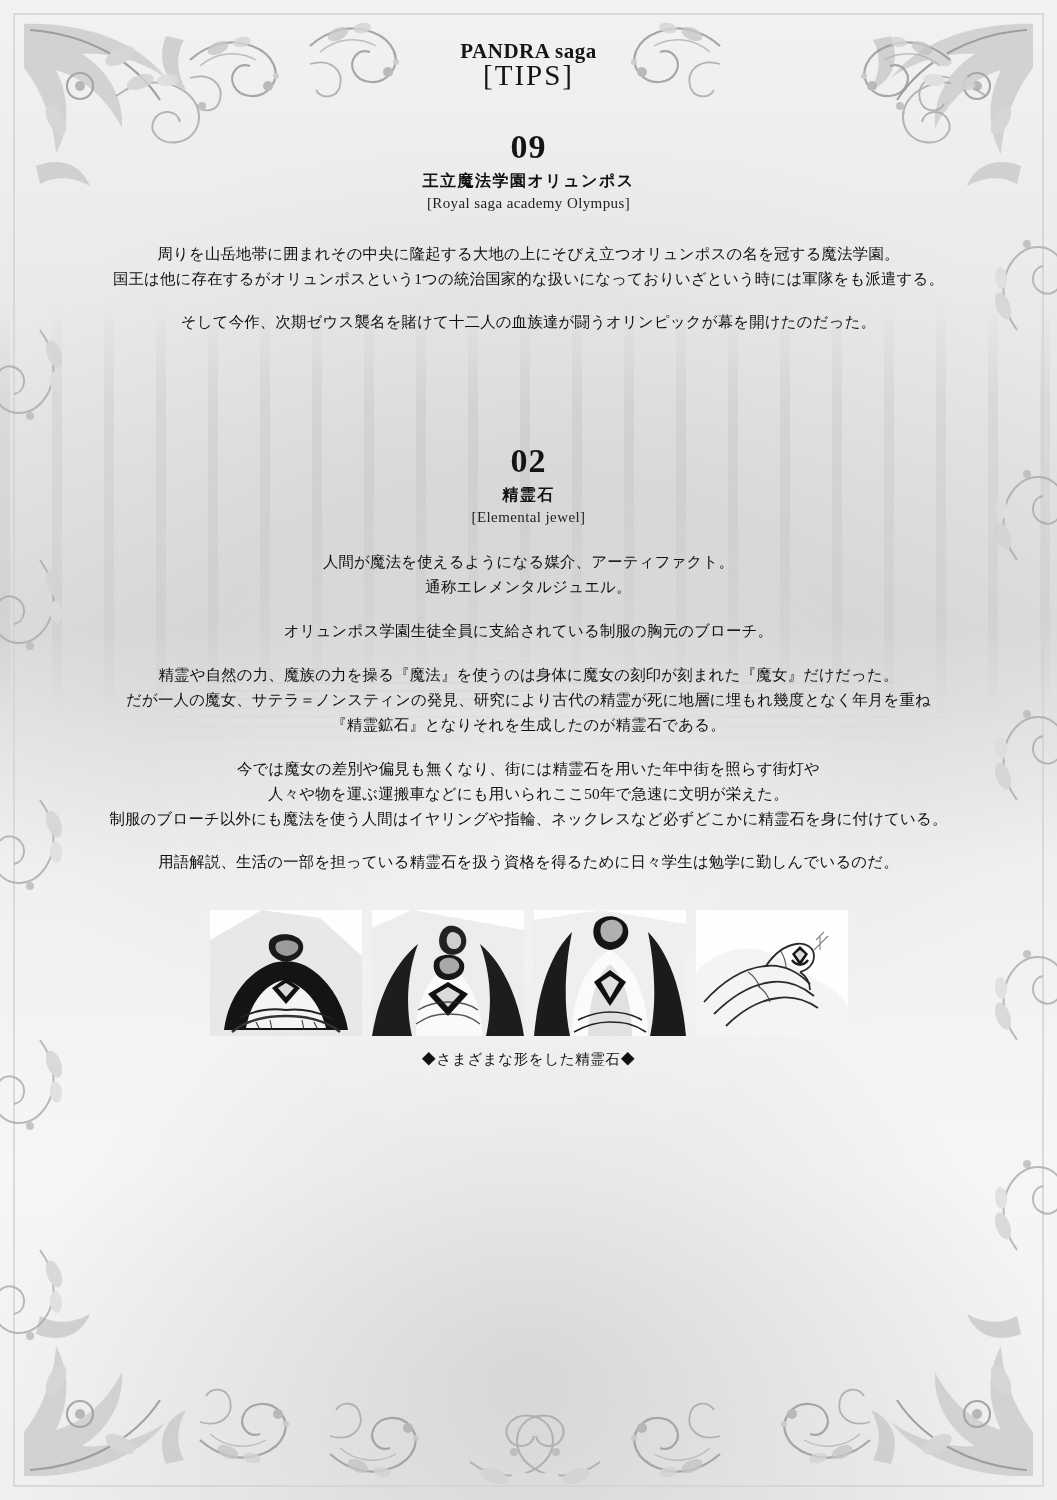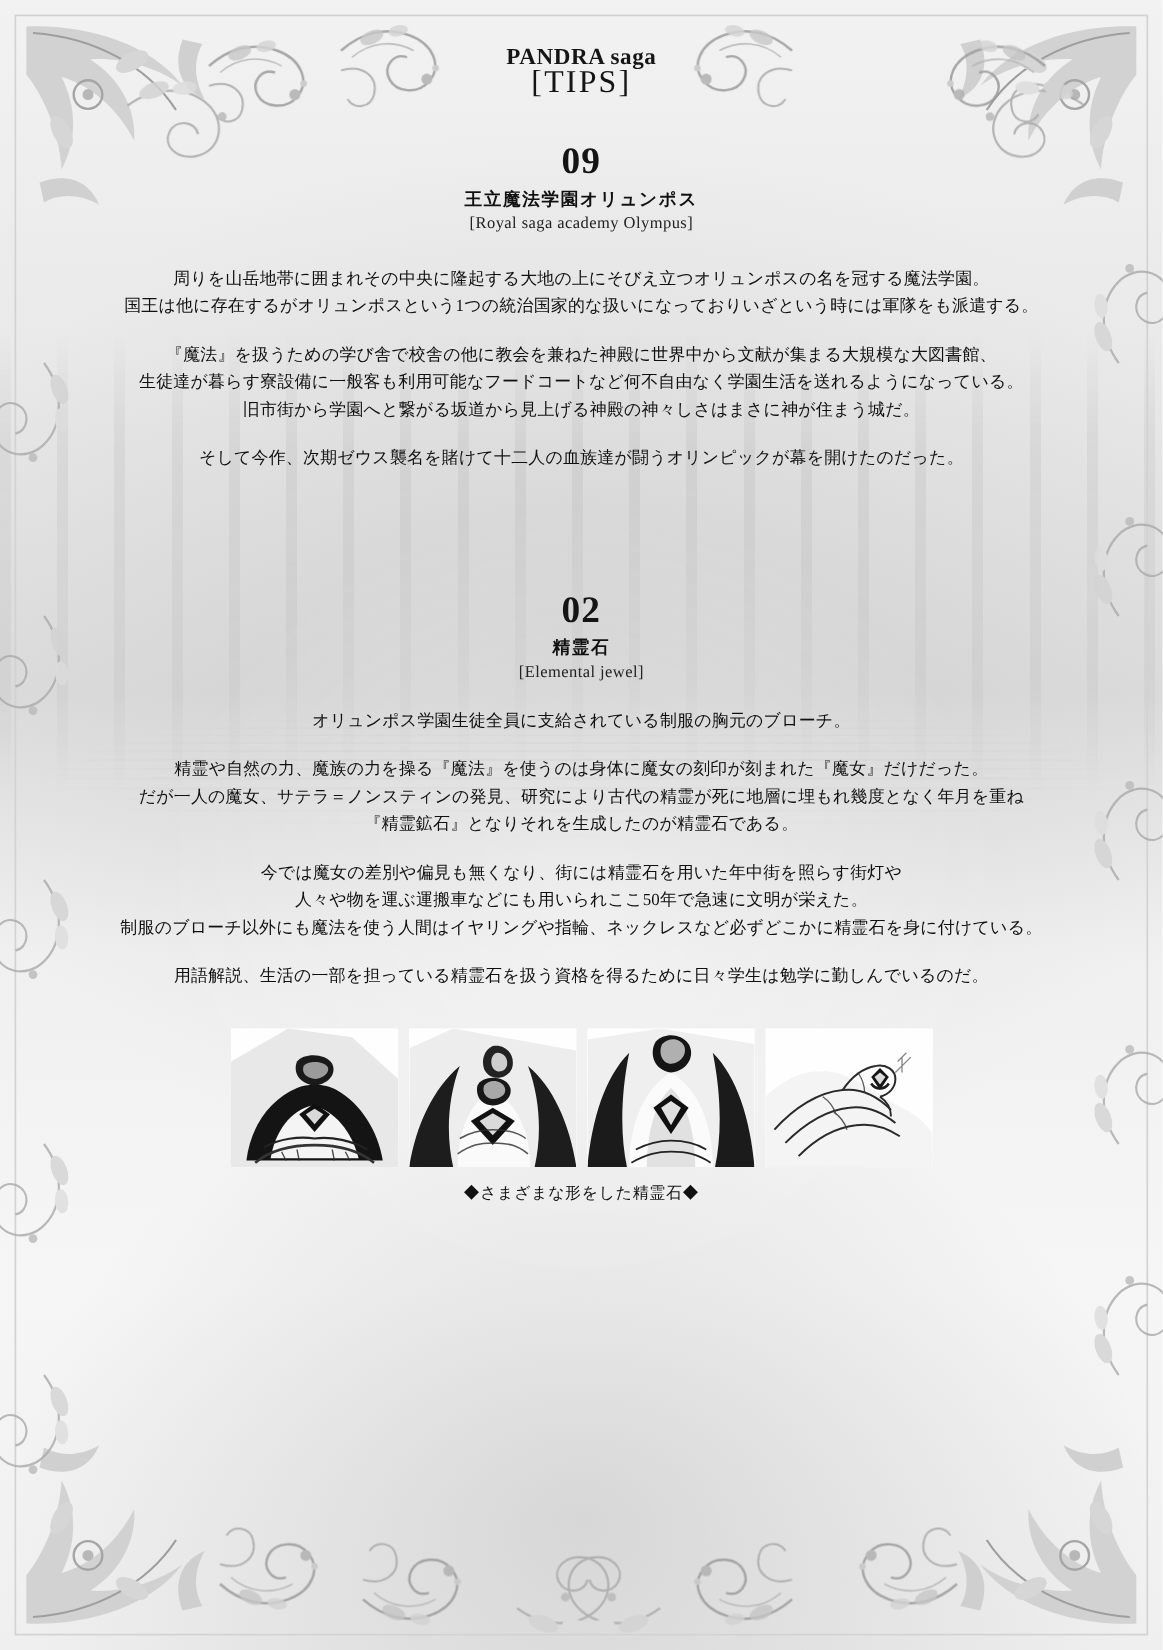--- a/index.html
+++ b/index.html
@@ -260,30 +260,30 @@
       <div class="saga">PANDRA saga</div>
       <div class="tips">[TIPS]</div>
     </div>
 
     <div class="section sec-01">
       <div class="sec-num">09</div>
       <div class="sec-title">王立魔法学園オリュンポス</div>
       <div class="sec-subtitle">[Royal saga academy Olympus]</div>
       <div class="para-block">
         <p class="para">周りを山岳地帯に囲まれその中央に隆起する大地の上にそびえ立つオリュンポスの名を冠する魔法学園。<br>国王は他に存在するがオリュンポスという1つの統治国家的な扱いになっておりいざという時には軍隊をも派遣する。</p>
-        <p class="para">『魔法』を扱うための学び舎で校舎の他に教会を兼ねた神殿に世界中から文献が集まる大規模な大図書館、<br>生徒達が暮らす寮設備に一般客も利用可能なフードコートなど何不自由なく学園生活を送れるようになっている。<br>旧市街から学園へと繋がる坂道から見上げる神殿の神々しさはまさに神が住まう城だ。</p>
         <p class="para">そして今作、次期ゼウス襲名を賭けて十二人の血族達が闘うオリンピックが幕を開けたのだった。</p>
       </div>
     </div>
 
     <div class="section sec-02">
       <div class="sec-num">02</div>
       <div class="sec-title">精霊石</div>
       <div class="sec-subtitle">[Elemental jewel]</div>
       <div class="para-block">
+        <p class="para">人間が魔法を使えるようになる媒介、アーティファクト。<br>通称エレメンタルジュエル。</p>
         <p class="para">オリュンポス学園生徒全員に支給されている制服の胸元のブローチ。</p>
         <p class="para">精霊や自然の力、魔族の力を操る『魔法』を使うのは身体に魔女の刻印が刻まれた『魔女』だけだった。<br>だが一人の魔女、サテラ＝ノンスティンの発見、研究により古代の精霊が死に地層に埋もれ幾度となく年月を重ね<br>『精霊鉱石』となりそれを生成したのが精霊石である。</p>
         <p class="para">今では魔女の差別や偏見も無くなり、街には精霊石を用いた年中街を照らす街灯や<br>人々や物を運ぶ運搬車などにも用いられここ50年で急速に文明が栄えた。<br>制服のブローチ以外にも魔法を使う人間はイヤリングや指輪、ネックレスなど必ずどこかに精霊石を身に付けている。</p>
         <p class="para">用語解説、生活の一部を担っている精霊石を扱う資格を得るために日々学生は勉学に勤しんでいるのだ。</p>
       </div>
     </div>
 
     <div class="jewel-strip">
 
       <div class="jewel">

